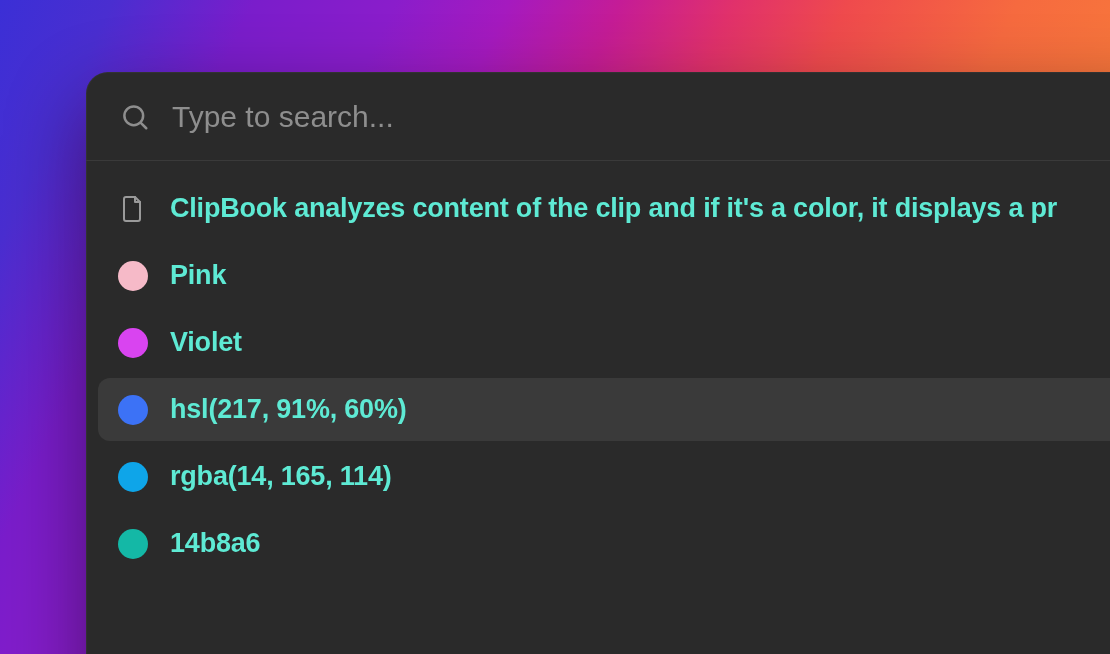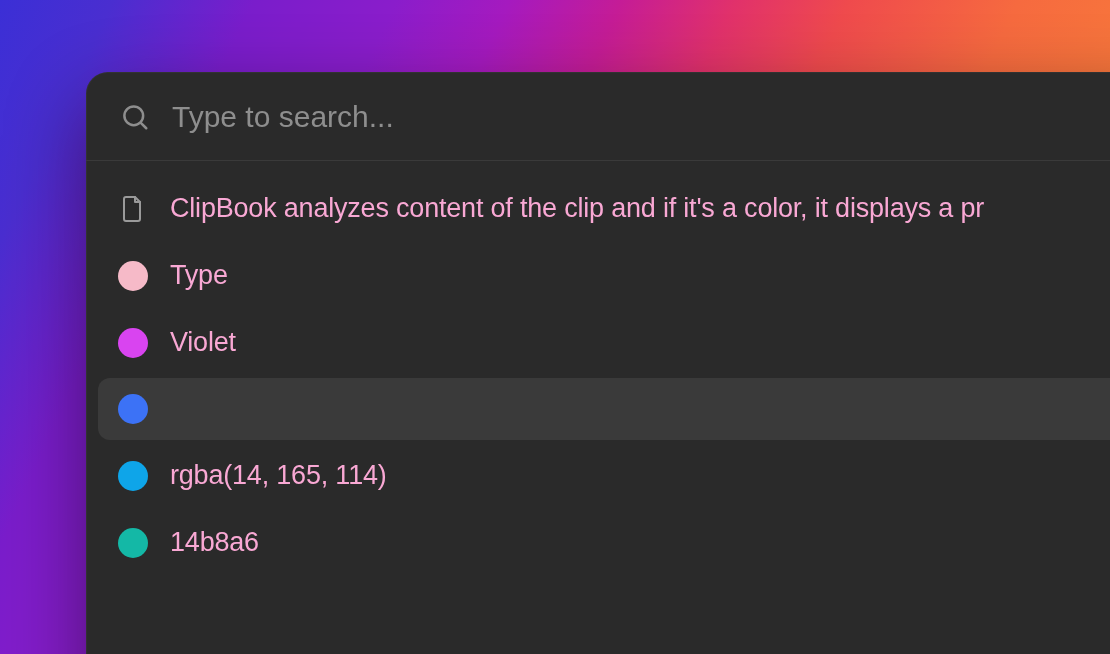--- a/index.html
+++ b/index.html
@@ -46,21 +46,21 @@
       cursor: default;
       white-space: nowrap;
       overflow: hidden;
     }
     .row.selected { background: #3a3a3a; }
     .swatch {
       width: 30px; height: 30px; border-radius: 50%;
       flex: 0 0 auto;
     }
     .doc-icon { width: 24px; height: 30px; color: #9a9a9a; flex: 0 0 auto; margin-left: 3px; margin-right: 3px; }
-    .row-label { font-size: 27px; color: #f9a8d4; letter-spacing: -0.2px; }
+    .row-label { font-size: 27px; color: #5eead4; letter-spacing: -0.2px; font-weight: bold; }
   </style>
 </head>
 <body>
 
 <div class="bg">
   <div class="panel">
 
     <div class="search-row">
       <span class="search-icon">
         <svg viewBox="0 0 24 24" width="30" height="30" fill="none" stroke="currentColor" stroke-width="2" stroke-linecap="round" stroke-linejoin="round">
@@ -78,30 +78,31 @@
           <svg viewBox="0 0 24 30" width="24" height="30" fill="none" stroke="currentColor" stroke-width="2" stroke-linecap="round" stroke-linejoin="round">
             <path d="M5 3 h9 l5 5 v17 a2 2 0 0 1 -2 2 H5 a2 2 0 0 1 -2 -2 V5 a2 2 0 0 1 2 -2 z"></path>
             <path d="M14 3 v5 h5"></path>
           </svg>
         </span>
         <span class="row-label">ClipBook analyzes content of the clip and if it's a color, it displays a pr</span>
       </div>
 
       <div class="row">
         <span class="swatch" style="background:#f6bac8"></span>
-        <span class="row-label">Type</span>
+        <span class="row-label">Pink</span>
       </div>
 
       <div class="row">
         <span class="swatch" style="background:#d944f0"></span>
         <span class="row-label">Violet</span>
       </div>
 
       <div class="row selected">
         <span class="swatch" style="background:#3c72f6"></span>
+        <span class="row-label">hsl(217, 91%, 60%)</span>
       </div>
 
       <div class="row">
         <span class="swatch" style="background:#0ea5e9"></span>
         <span class="row-label">rgba(14, 165, 114)</span>
       </div>
 
       <div class="row">
         <span class="swatch" style="background:#14b8a6"></span>
         <span class="row-label">14b8a6</span>

